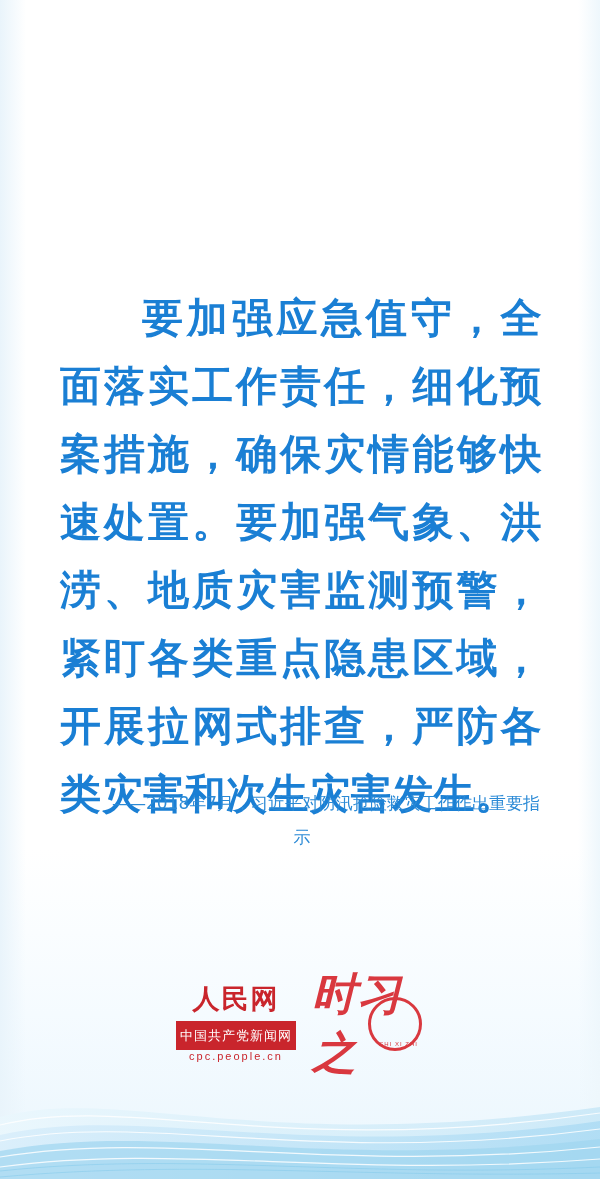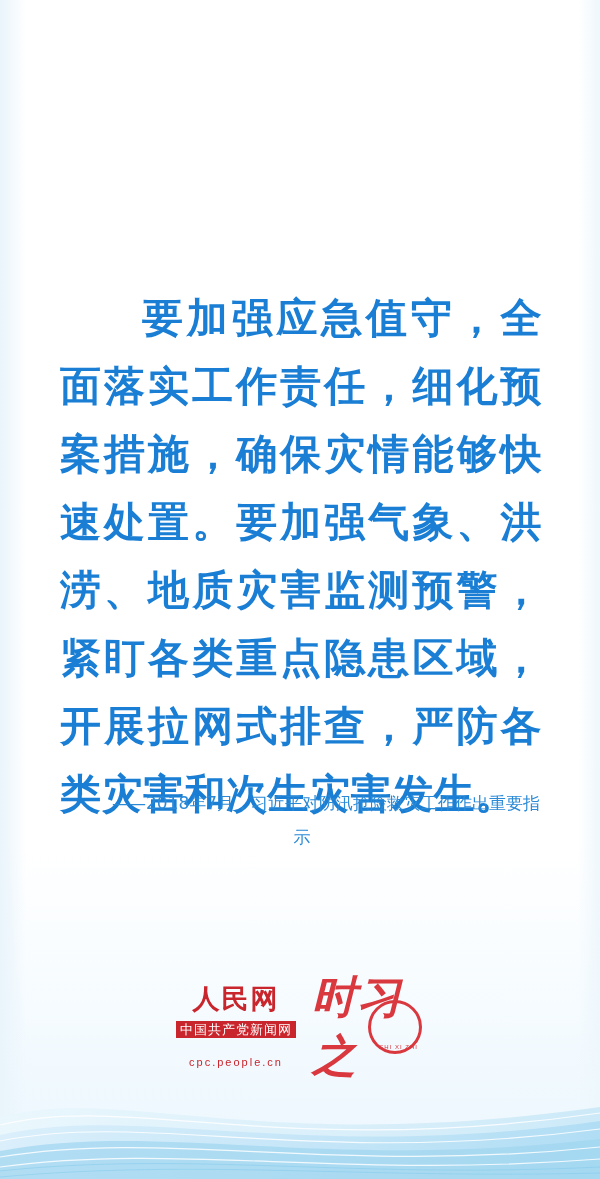--- a/index.html
+++ b/index.html
@@ -93,25 +93,25 @@
     color: #c9252c;
     letter-spacing: 2px;
     font-family: "DejaVu Sans", "Liberation Sans", sans-serif;
     margin-bottom: 9px;
   }
   .people-logo .cn-sub {
     background: #c9252c;
     color: #ffffff;
     font-size: 13px;
     letter-spacing: 1px;
-    padding: 2px 4px;
+    padding: 8px 4px;
     font-family: "DejaVu Sans", "Liberation Sans", sans-serif;
   }
   .people-logo .en-sub {
-    margin-top: 19px;
+    margin-top: 1px;
     font-size: 11px;
     color: #c9252c;
     letter-spacing: 2px;
     font-family: "Liberation Sans", sans-serif;
   }
   .shixizhi {
     position: relative;
     display: flex;
     align-items: center;
     justify-content: center;

